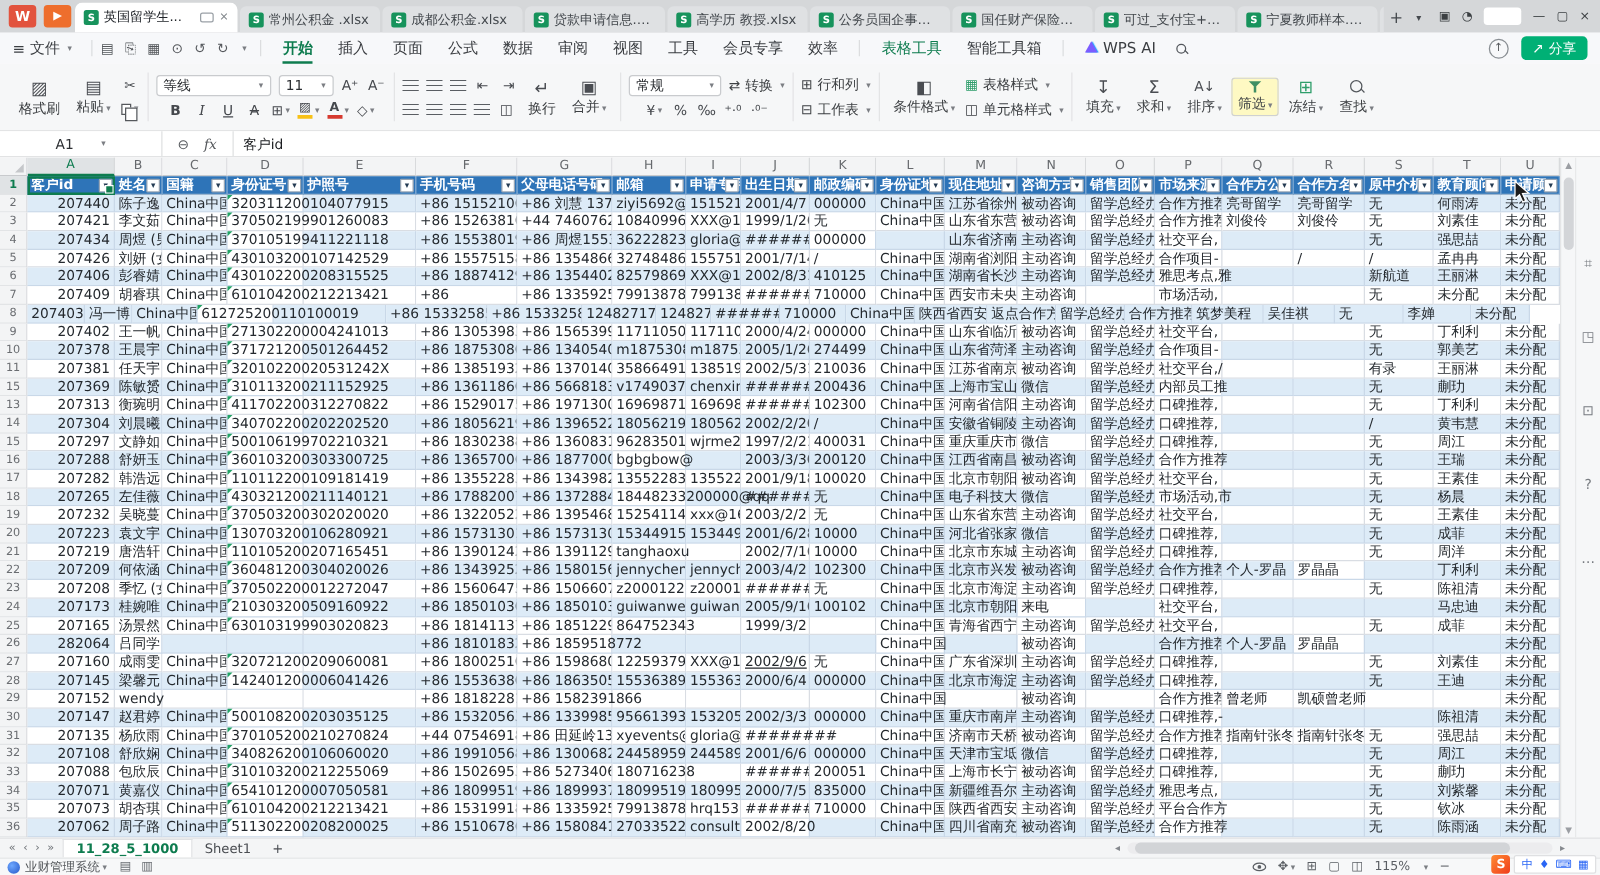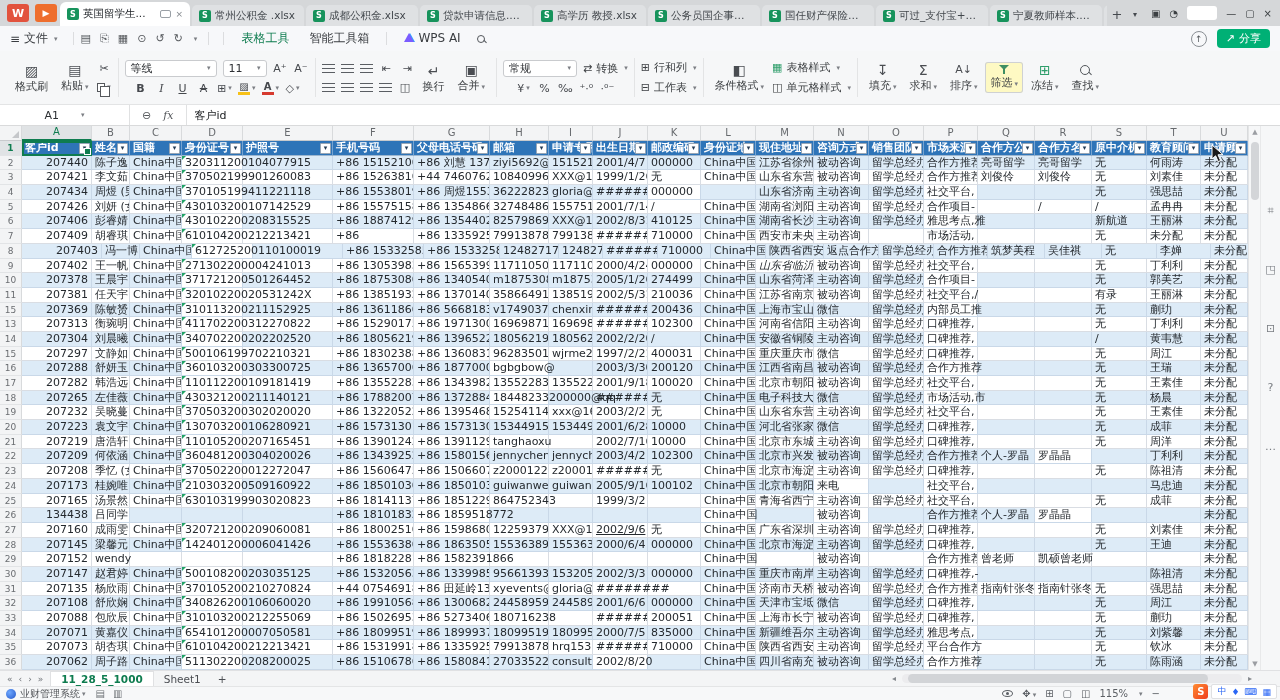--- a/index.html
+++ b/index.html
@@ -184,20 +184,32 @@
     <div class="qicons">
       <span>▤</span>
       <span>⎘</span>
       <span>▦</span>
       <span>⊙</span>
       <span>↺</span>
       <span>↻</span>
       <span class="cr">▾</span>
     </div>
     <div class="mdiv"></div>
+    <div id="menu-items" style="display:flex">
+        <div class="mitem active">开始</div>
+        <div class="mitem">插入</div>
+        <div class="mitem">页面</div>
+        <div class="mitem">公式</div>
+        <div class="mitem">数据</div>
+        <div class="mitem">审阅</div>
+        <div class="mitem">视图</div>
+        <div class="mitem">工具</div>
+        <div class="mitem">会员专享</div>
+        <div class="mitem">效率</div>
+      </div>
     <div class="mdiv"></div>
     <div class="mitem gtxt">表格工具</div>
     <div class="mitem">智能工具箱</div>
     <div class="mdiv"></div>
     <div class="mitem"><span class="ai-tri"></span><span>WPS AI</span></div>
     <span class="mg" style="margin-left:6px"></span>
     <div class="mright">
       <span class="upbtn">↑</span>
       <div class="sharebtn">
           <span>↗</span>
@@ -571,21 +583,21 @@
           <div class="cell" style="width: 55px;"></div>
           <div class="cell ovf" style="width: 54px;">市场活动,</div>
           <div class="cell" style="width: 57px;"></div>
           <div class="cell" style="width: 57px;"></div>
           <div class="cell" style="width: 55px;">无</div>
           <div class="cell" style="width: 54px;">未分配</div>
           <div class="cell" style="width: 47px;">未分配</div>
         </div>
         <div class="grow band">
           <div class="rn">8</div>
-          <div class="cell ar" style="width: 80px;">207403</div>
+          <div class="cell ar" style="width: 46px;">207403</div>
           <div class="cell" style="width: 38px;">冯一博 (男</div>
           <div class="cell" style="width: 52px;">China中国</div>
           <div class="cell ovf err" style="width: 61px;">612725200110100019</div>
           <div class="cell" style="width: 90px;"></div>
           <div class="cell" style="width: 81px;">+86 15332585</div>
           <div class="cell" style="width: 76px;">+86 1533258500</div>
           <div class="cell" style="width: 59px;">124827175</div>
           <div class="cell" style="width: 44px;">124827175</div>
           <div class="cell ar" style="width: 55px;">########</div>
           <div class="cell" style="width: 53px;">710000</div>
@@ -607,21 +619,21 @@
           <div class="cell" style="width: 52px;">China中国</div>
           <div class="cell ovf err" style="width: 61px;">271302200004241013</div>
           <div class="cell" style="width: 90px;"></div>
           <div class="cell" style="width: 81px;">+86 13053983</div>
           <div class="cell" style="width: 76px;">+86 1565399710</div>
           <div class="cell" style="width: 59px;">117110505</div>
           <div class="cell" style="width: 44px;">117110505</div>
           <div class="cell ar" style="width: 55px;">2000/4/24</div>
           <div class="cell" style="width: 53px;">000000</div>
           <div class="cell" style="width: 55px;">China中国</div>
-          <div class="cell" style="width: 58px; font-style: italic;">山东省临沂</div>
+          <div class="cell" style="width: 58px;">山东省临沂</div>
           <div class="cell" style="width: 55px;">被动咨询</div>
           <div class="cell" style="width: 55px;">留学总经办</div>
           <div class="cell ovf" style="width: 54px;">社交平台,</div>
           <div class="cell" style="width: 57px;"></div>
           <div class="cell" style="width: 57px;"></div>
           <div class="cell" style="width: 55px;">无</div>
           <div class="cell" style="width: 54px;">丁利利</div>
           <div class="cell" style="width: 47px;">未分配</div>
         </div>
         <div class="grow band">
@@ -1003,21 +1015,21 @@
           <div class="cell" style="width: 55px;">留学总经办</div>
           <div class="cell ovf" style="width: 54px;">社交平台,</div>
           <div class="cell" style="width: 57px;"></div>
           <div class="cell" style="width: 57px;"></div>
           <div class="cell" style="width: 55px;">无</div>
           <div class="cell" style="width: 54px;">成菲</div>
           <div class="cell" style="width: 47px;">未分配</div>
         </div>
         <div class="grow band">
           <div class="rn">26</div>
-          <div class="cell ar" style="width: 70px;">134438</div>
+          <div class="cell ar" style="width: 70px;">282064</div>
           <div class="cell ovf" style="width: 38px;">吕同学</div>
           <div class="cell" style="width: 52px;"></div>
           <div class="cell" style="width: 61px;"></div>
           <div class="cell" style="width: 90px;"></div>
           <div class="cell" style="width: 81px;">+86 18101832</div>
           <div class="cell ovf" style="width: 76px;">+86 1859518772</div>
           <div class="cell" style="width: 59px;"></div>
           <div class="cell" style="width: 44px;"></div>
           <div class="cell ar" style="width: 55px;"></div>
           <div class="cell" style="width: 53px;"></div>

